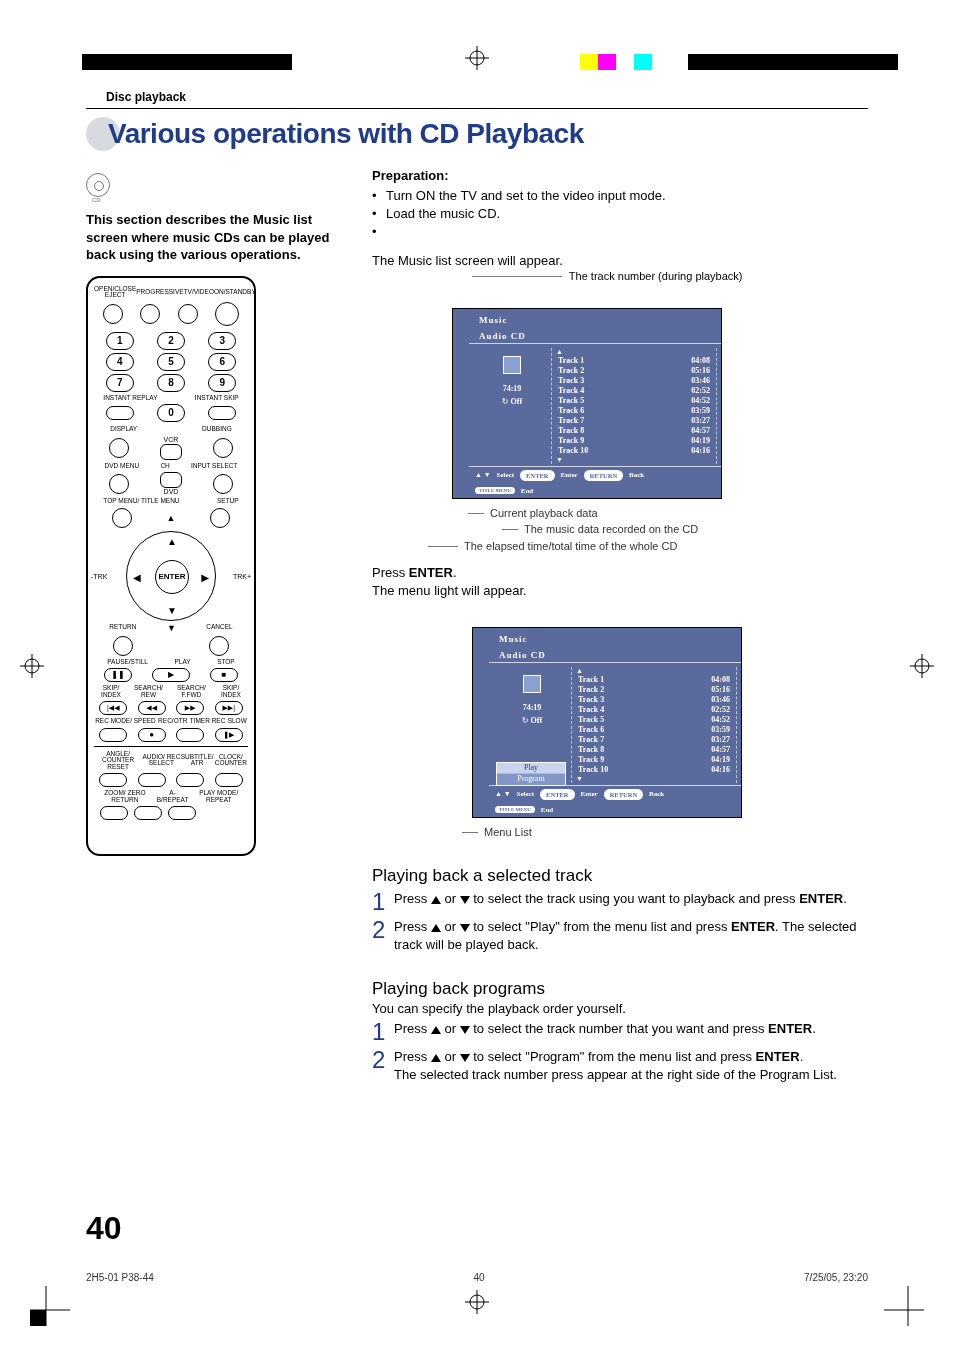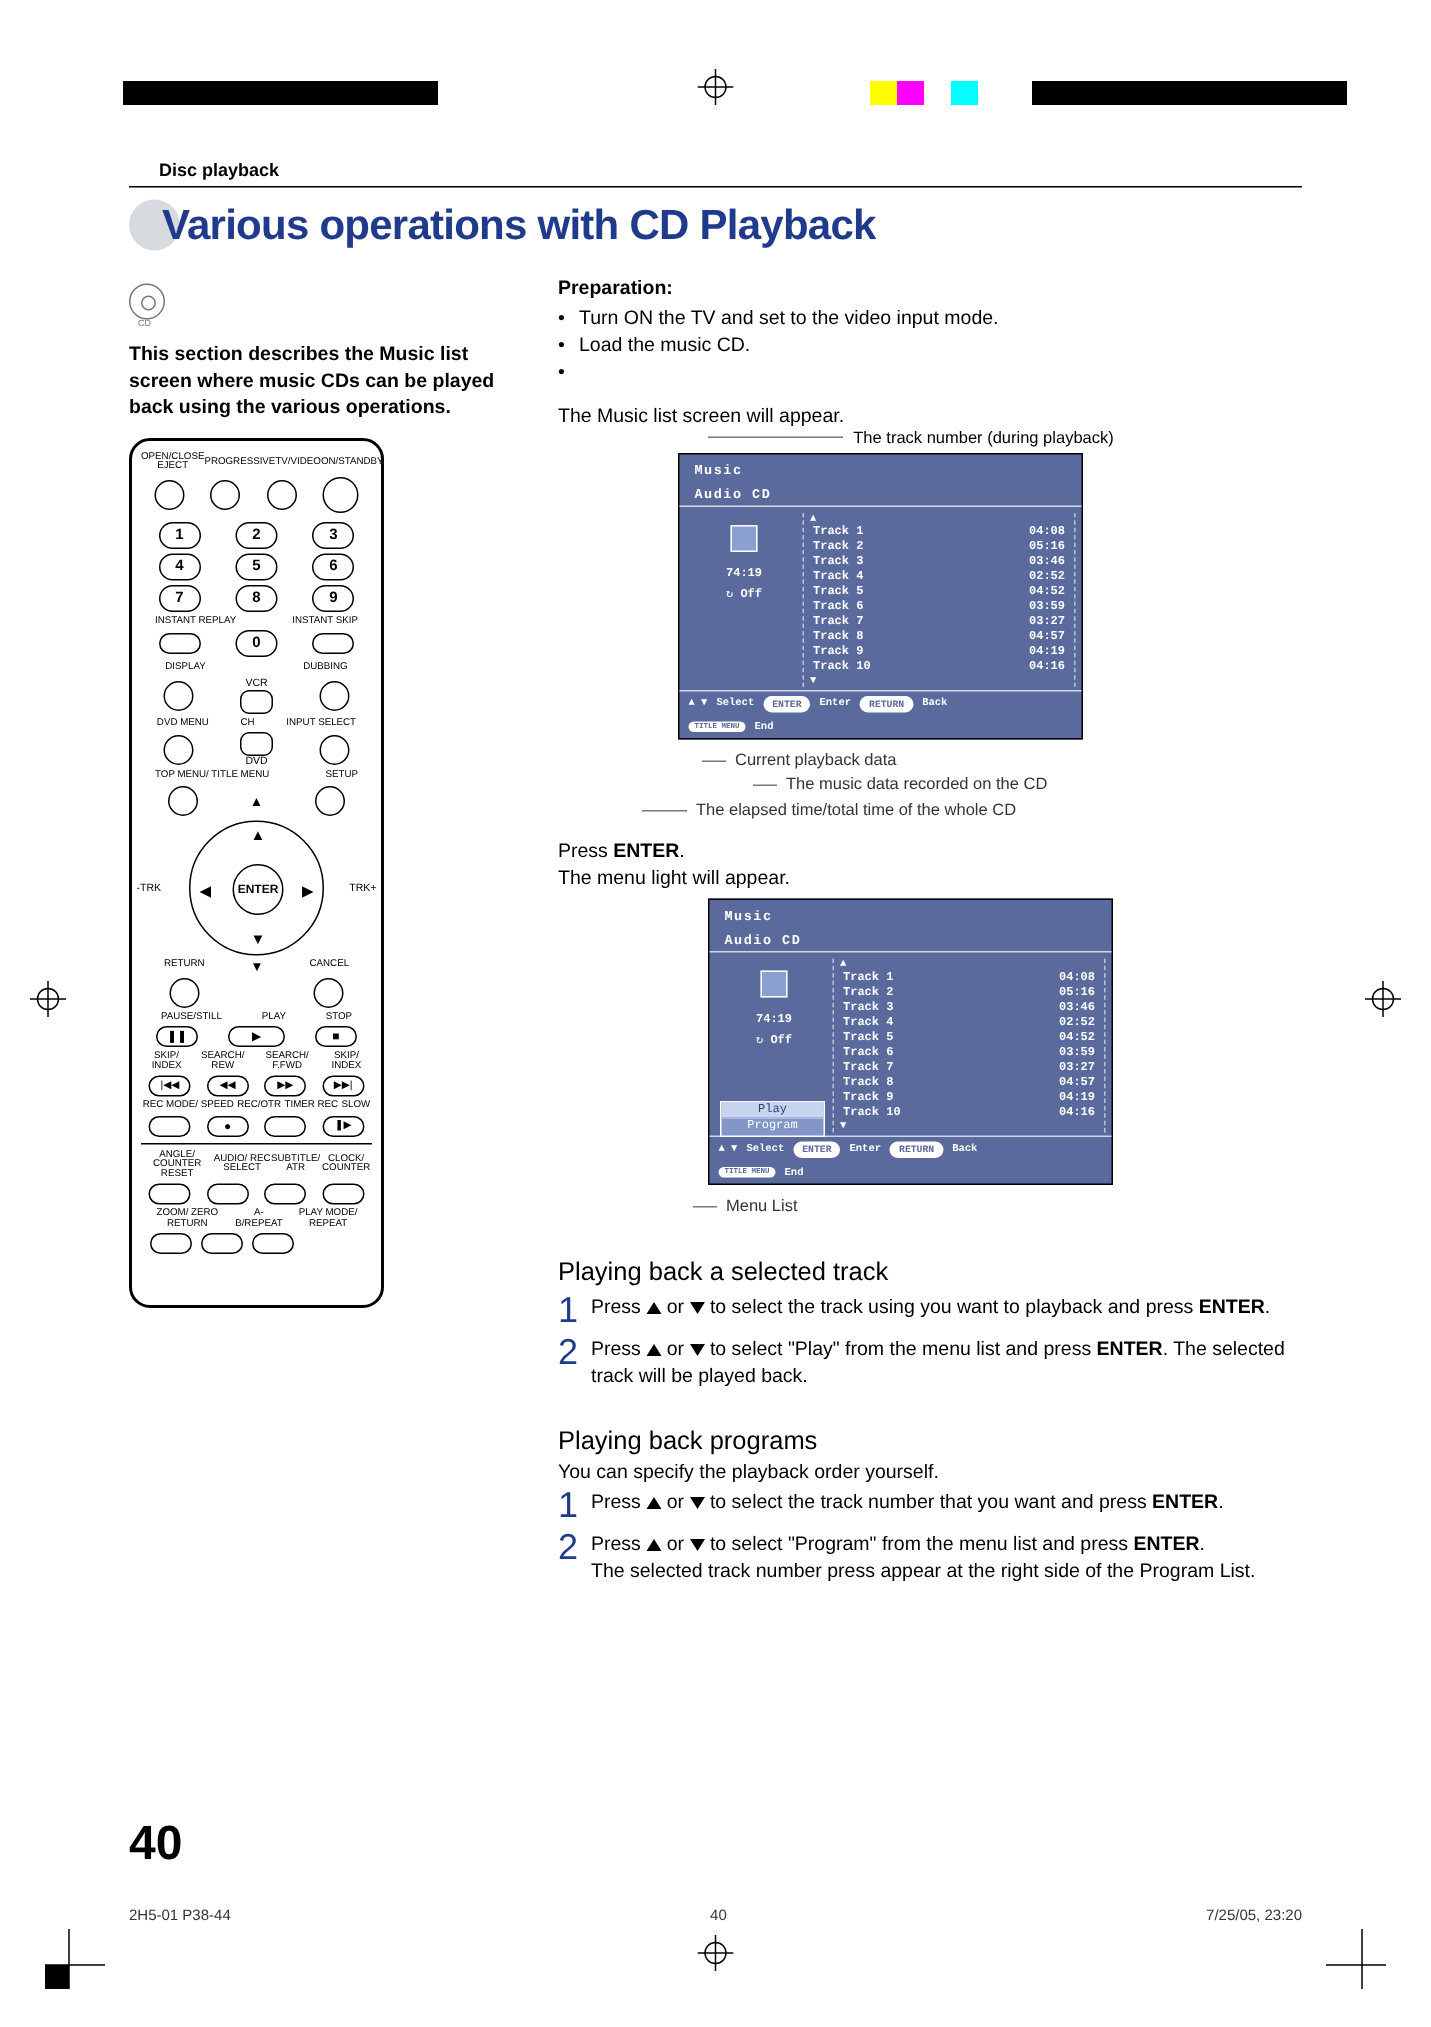--- a/index.html
+++ b/index.html
@@ -33,21 +33,21 @@
     line-height: 24px;
   }
   .cross svg { width:24px; height:24px; }
   .cross-top { top:46px; left:465px; }
   .cross-left { top:654px; left:20px; }
   .cross-right { top:654px; left:910px; }
   .cross-bottom { top:1290px; left:465px; }
 
   .page {
     position: absolute;
-    top: 100px; left: 86px;
+    top: 84px; left: 86px;
     width: 782px;
   }
   .section-header {
     font-size: 12px;
     font-weight: bold;
     border-bottom: 1px solid #000;
     padding: 6px 0 4px 20px;
   }
   .title-row {
     margin-top: 8px;
@@ -157,26 +157,27 @@
     left: 286px;
     width: 500px;
   }
   .h4 { font-size:13px; font-weight:bold; margin-bottom:4px; }
   .bullets { margin-left: 0; }
   .bullets .bi { display:flex; font-size:13px; line-height:1.4; }
   .bullets .dot { width:14px; flex:none; }
   .para { font-size:13px; margin-top:10px; line-height:1.4; }
 
   .osd {
-    margin: 4px 0 6px 80px;
+    margin: 26px 0 6px 80px;
     width: 270px;
     background: #5a6a9c;
     border: 1px solid #000;
     color: #fff;
-    font-family: Liberation Mono, monospace;
+    font-family: Liberation Serif, serif;
+    padding-left: 16px;
   }
   .osd .top {
     padding: 6px 10px 2px 10px;
     border-bottom: 1px solid #d0d6e8;
     font-size: 9px; font-weight:bold;
     letter-spacing:1px;
   }
   .osd .sub {
     margin-top:6px;
     font-size:9px; font-weight:bold;

